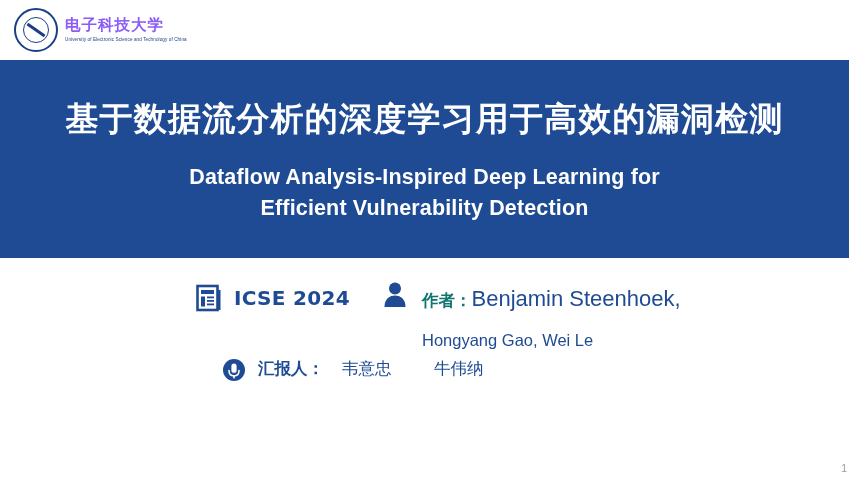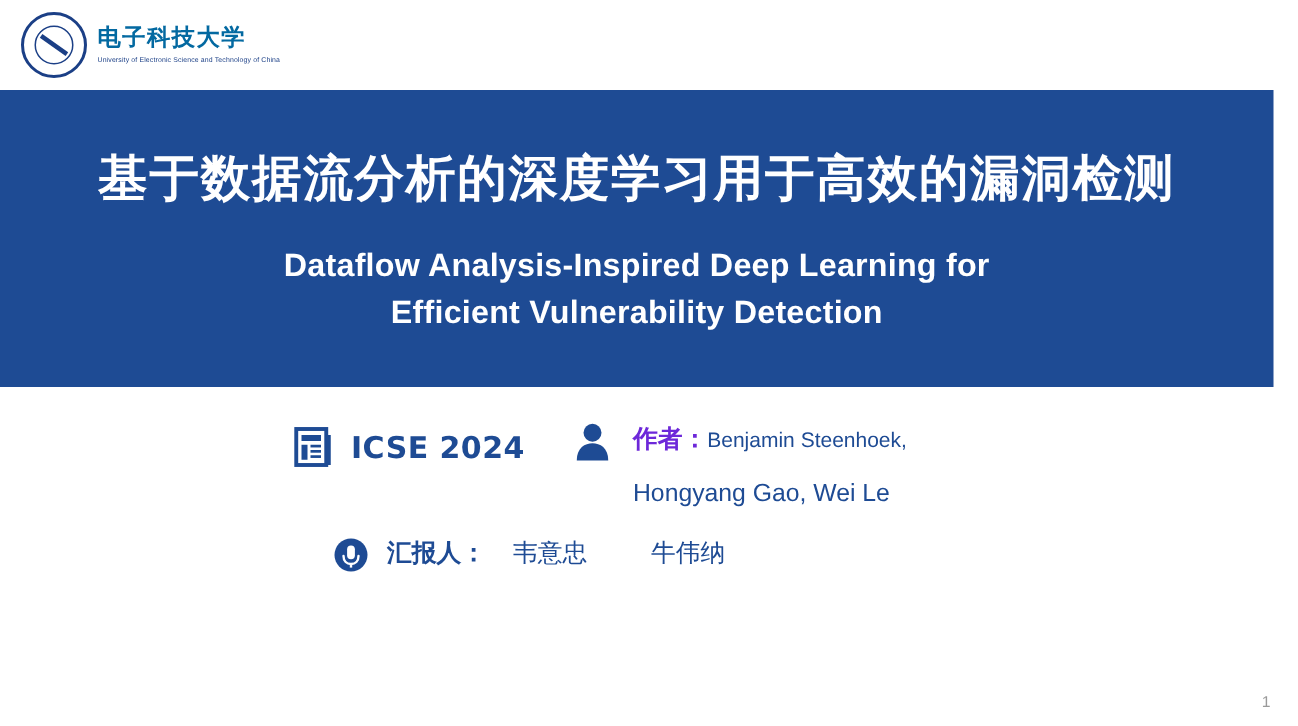--- a/index.html
+++ b/index.html
@@ -63,21 +63,21 @@
   .logo-text {
     margin-left: 7px;
     display: flex;
     flex-direction: column;
     justify-content: center;
   }
   .logo-cn {
     font-family: "DejaVu Sans", sans-serif;
     font-size: 15.5px;
     font-weight: 700;
-    color: #0369a1;
+    color: #8b5cf6;
     letter-spacing: 1px;
     line-height: 1.15;
     white-space: nowrap;
   }
   .logo-en {
     font-size: 4.6px;
     color: #1b3f86;
     letter-spacing: 0.1px;
     line-height: 1.3;
     margin-top: 3px;
@@ -150,25 +150,25 @@
     align-items: flex-start;
   }
   .authors-block {
     margin-left: 14px;
     margin-top: 2px;
   }
   .authors-label {
     font-family: "DejaVu Sans", sans-serif;
     font-size: 16.5px;
     font-weight: 700;
-    color: #6d28d9;
+    color: #0f766e;
     display: inline;
   }
   .authors-names {
-    font-size: 14px;
+    font-size: 22px;
     color: #1e4b94;
     line-height: 1.52;
     display: inline;
   }
   .authors-line2 {
     font-size: 16.5px;
     color: #1e4b94;
     line-height: 1.52;
     margin-top: 13px;
   }

